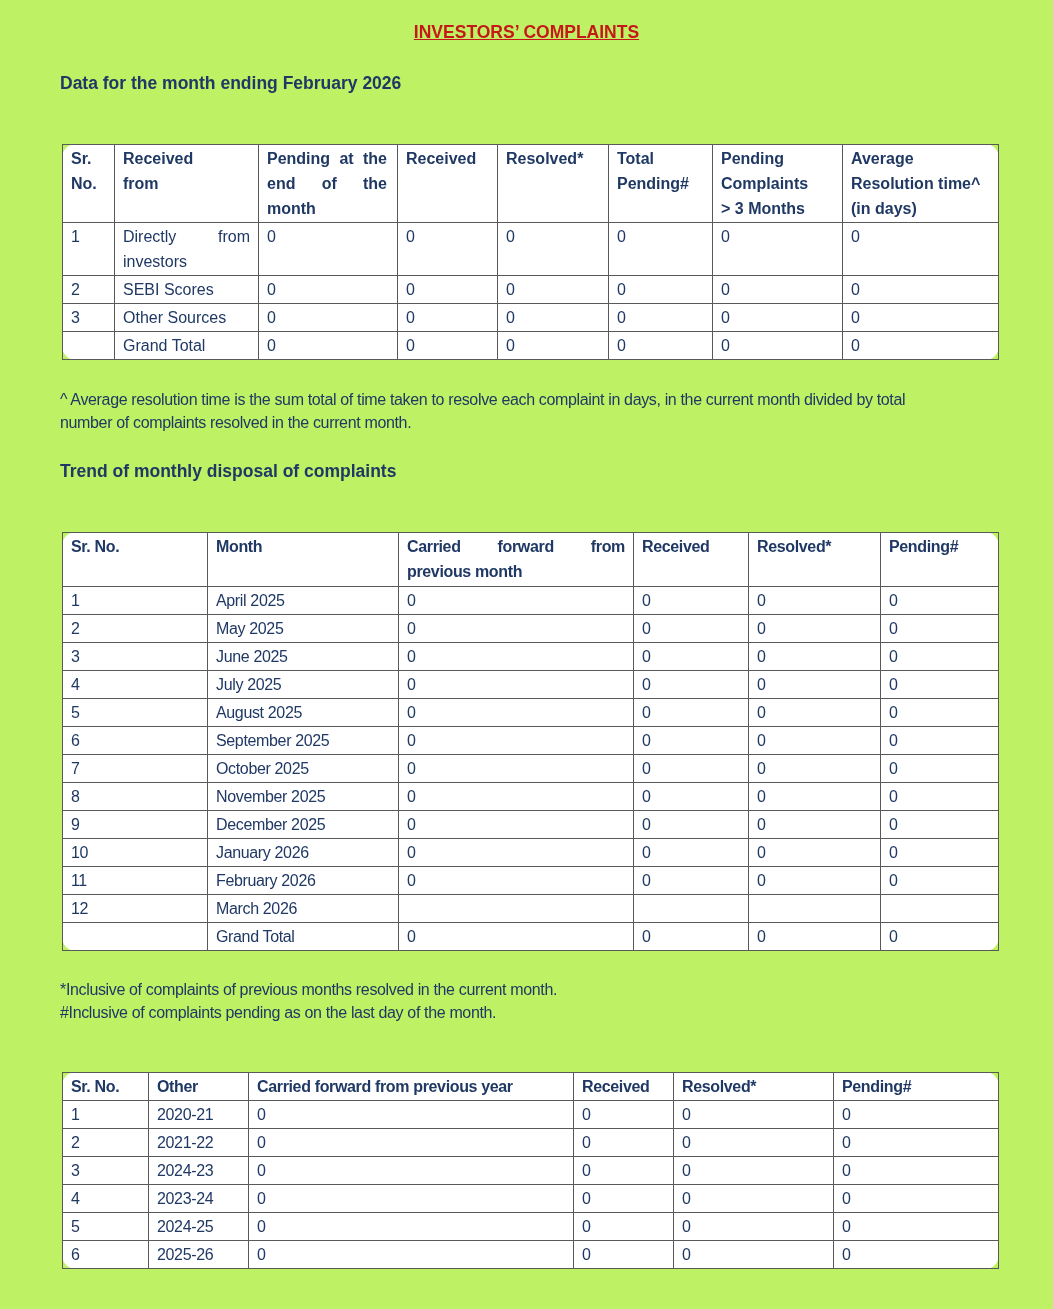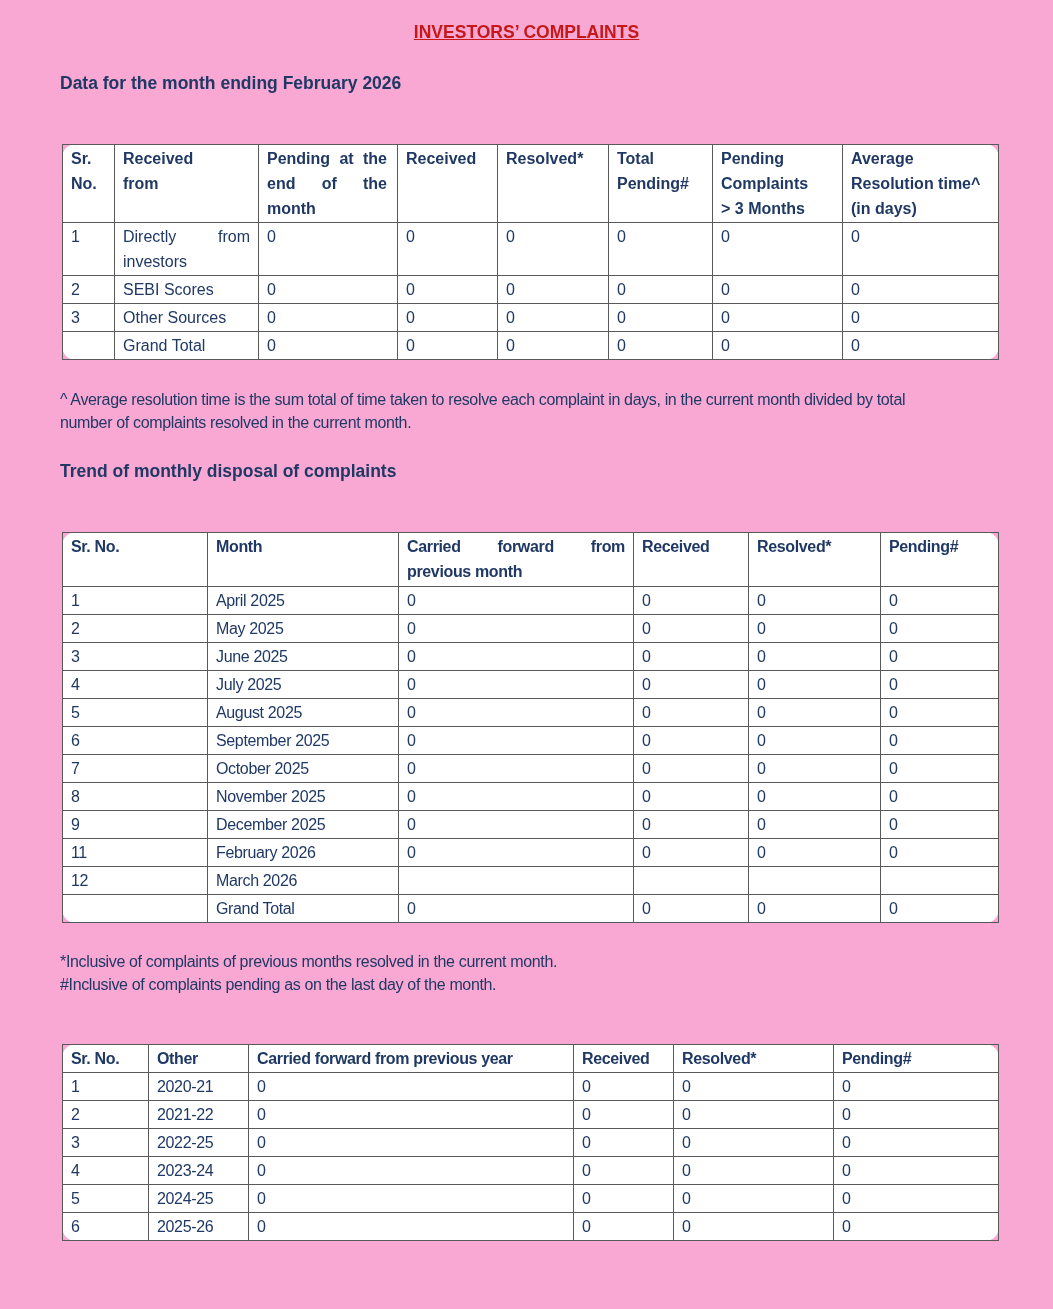--- a/index.html
+++ b/index.html
@@ -2,21 +2,21 @@
 <html style="--red: #c51818; --navy: #1f3864; --border: #595959;"><head>
 <meta charset="utf-8">
 <style>
   :root{
     --navy:#1f3864;
     --red:#c51818;
     --border:#595959;
   }
   html,body{margin:0;padding:0;background:#ffffff;}
   body{font-family:"Liberation Sans", sans-serif; color:var(--navy);}
-  .page{width:1053px;height:1309px;background:#f9a8d4;position:relative;overflow:hidden;}
+  .page{width:1053px;height:1309px;background:#bef264;position:relative;overflow:hidden;}
 
   .doc-title{padding-top:22px;text-align:center;font-size:17.5px;font-weight:bold;}
   .doc-title span{color:var(--red);text-decoration:underline;text-decoration-color:var(--red);}
 
   .section-heading{margin:0 0 0 60px;font-size:17.5px;font-weight:bold;color:var(--navy);}
   .subtitle{margin-top:30px;}
   .h-monthly{margin-top:27px;}
   .h-annual{margin-top:28px;}
 
   table{border-collapse:collapse;table-layout:fixed;margin-left:62px;background:#fff;border-radius:14px;}
@@ -248,20 +248,28 @@
         </tr>
         <tr>
           <td>9</td>
           <td>December 2025</td>
           <td>0</td>
           <td>0</td>
           <td>0</td>
           <td>0</td>
         </tr>
         <tr>
+          <td>10</td>
+          <td>January 2026</td>
+          <td>0</td>
+          <td>0</td>
+          <td>0</td>
+          <td>0</td>
+        </tr>
+        <tr>
           <td>11</td>
           <td>February 2026</td>
           <td>0</td>
           <td>0</td>
           <td>0</td>
           <td>0</td>
         </tr>
         <tr>
           <td>12</td>
           <td>March 2026</td>
@@ -330,21 +338,21 @@
         <tr>
           <td>2</td>
           <td>2021-22</td>
           <td>0</td>
           <td>0</td>
           <td>0</td>
           <td>0</td>
         </tr>
         <tr>
           <td>3</td>
-          <td>2022-25</td>
+          <td>2024-23</td>
           <td>0</td>
           <td>0</td>
           <td>0</td>
           <td>0</td>
         </tr>
         <tr>
           <td>4</td>
           <td>2023-24</td>
           <td>0</td>
           <td>0</td>

